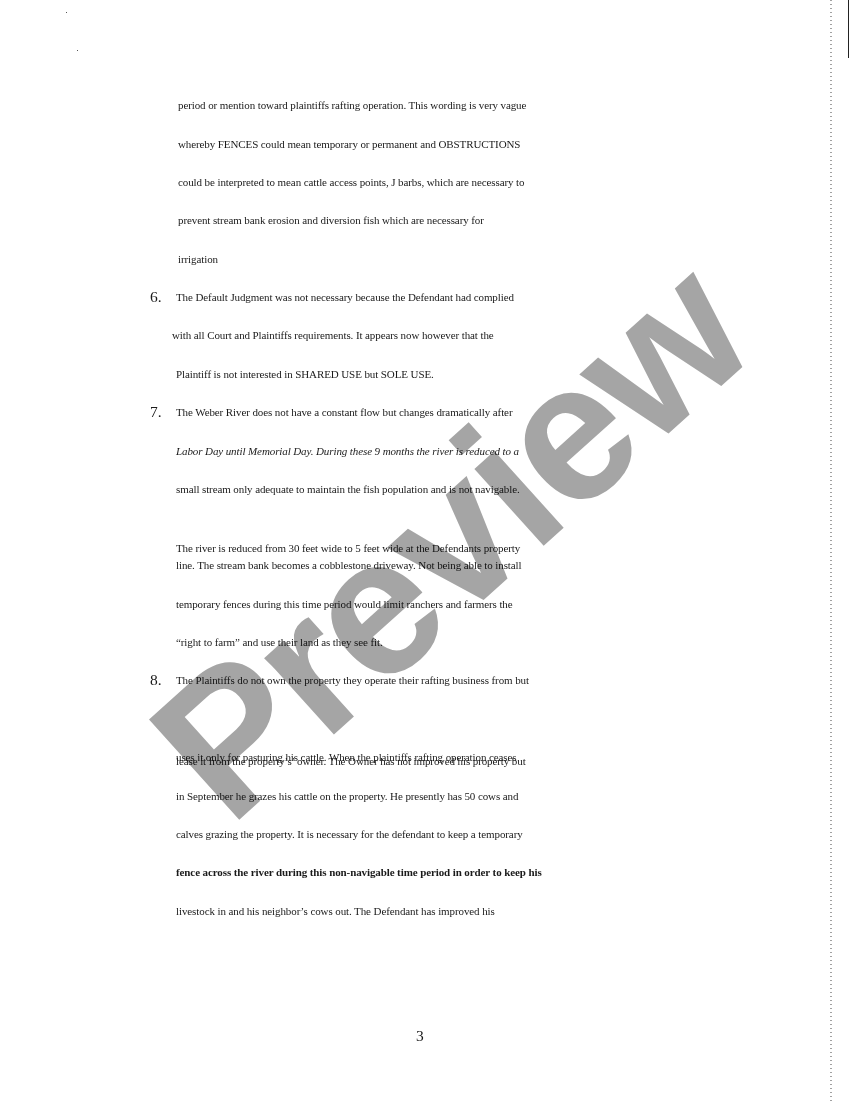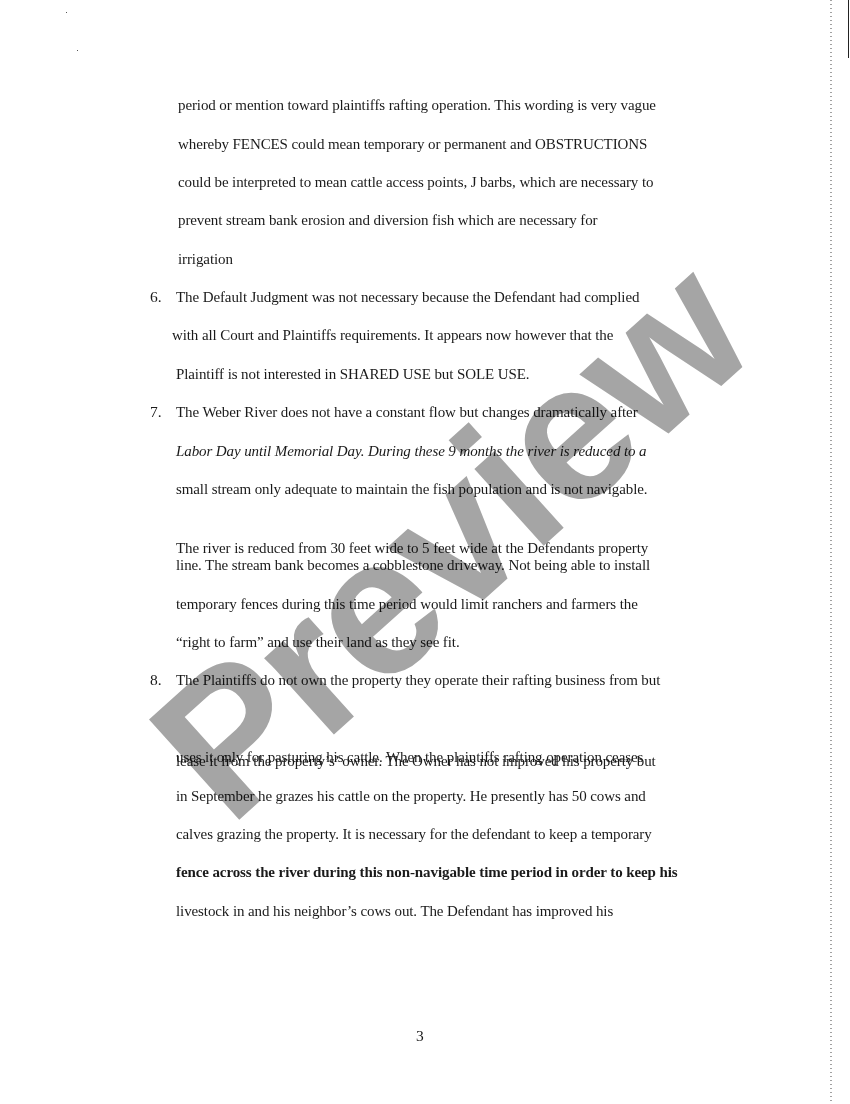--- a/index.html
+++ b/index.html
@@ -16,21 +16,21 @@
       color: #1a1a1a;
     }
     .page {
       position: absolute;
       left: 0; top: 0;
       width: 850px; height: 1104px;
       background: #ffffff;
     }
     .line {
       position: absolute;
-      font-size: 15px;
+      font-size: 11px;
       white-space: nowrap;
       line-height: 20px;
       letter-spacing: -0.1px;
     }
     .num {
       position: absolute;
       font-size: 15.5px;
       line-height: 20px;
     }
     .page-number {

